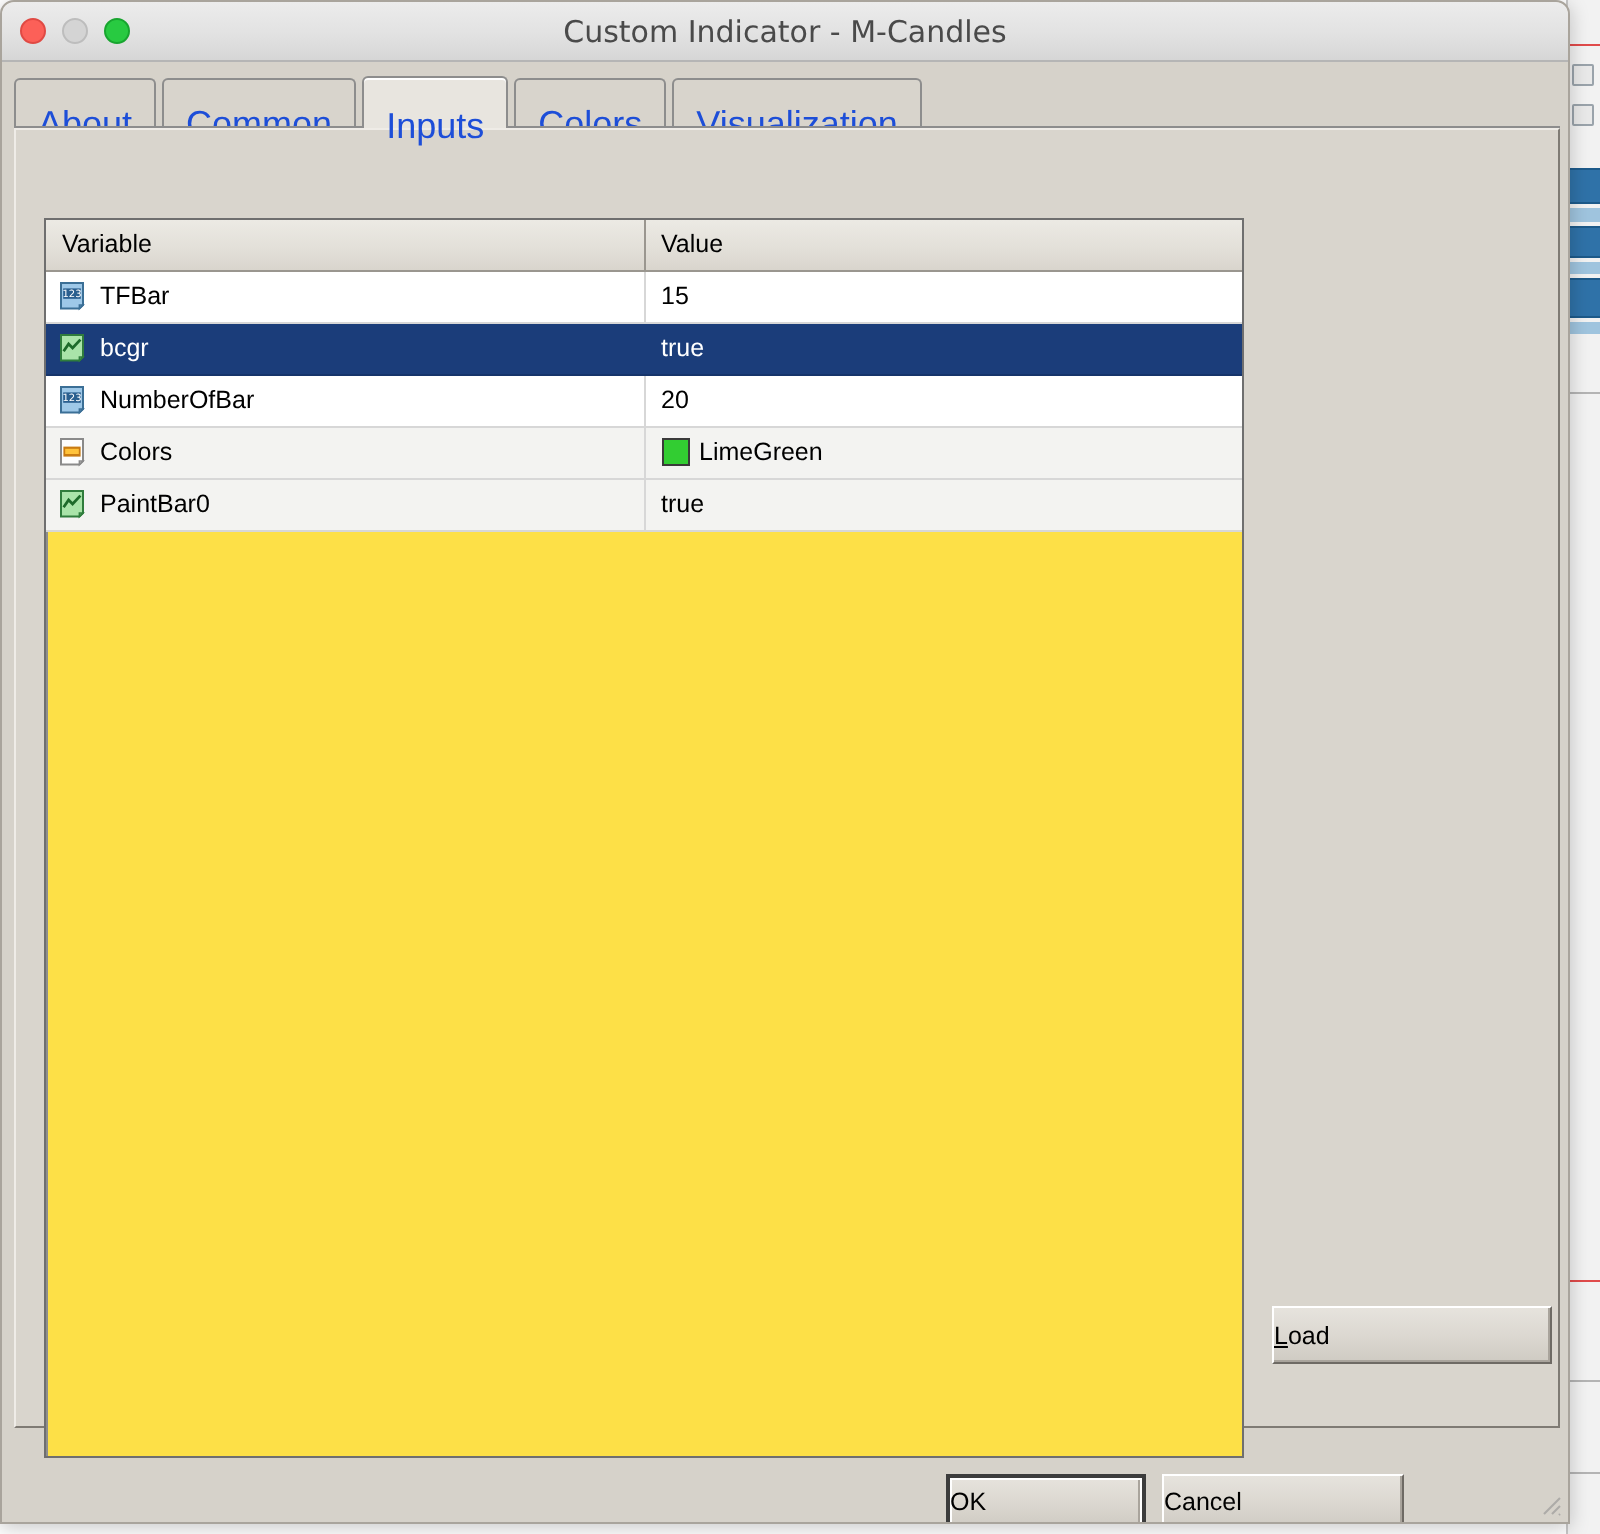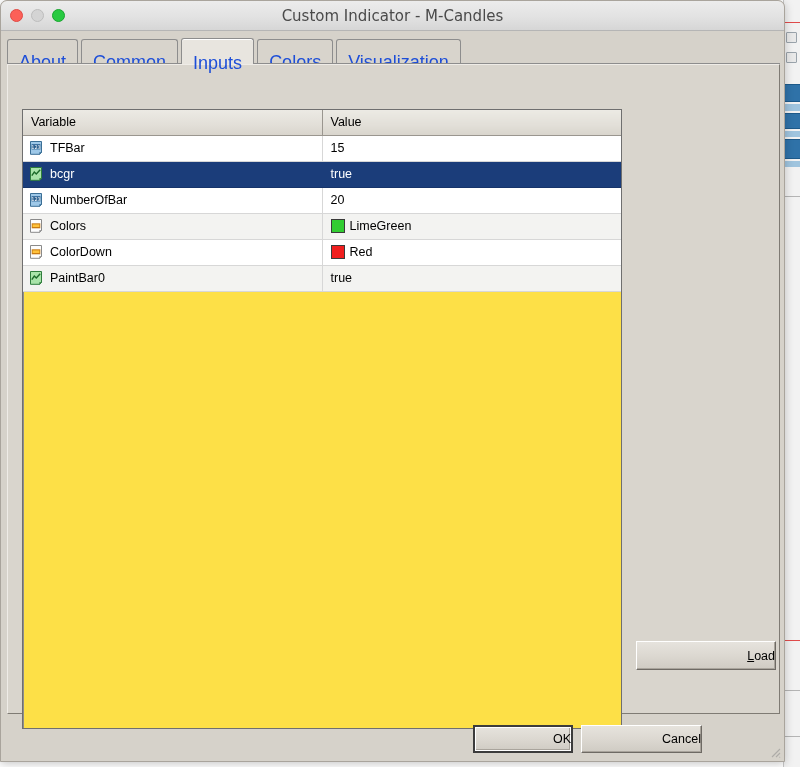--- a/index.html
+++ b/index.html
@@ -151,22 +151,22 @@
 
   .swatch { width:14px; height:14px; flex:0 0 14px; border:1px solid #3a3a3a; }
 
   
   .btn {
     background: linear-gradient(to bottom,#e6e3dd 0%,#dcd8d1 50%,#cfcbc3 100%);
     border:1px solid #ffffff;
     border-right-color:#6e6a64; border-bottom-color:#6e6a64;
     box-shadow: inset -1px -1px 0 #a9a49c, 0 0 0 0 #000;
     font-size:12.5px; color:#000;
-    display:flex; align-items:center; justify-content:flex-end;
-    cursor:default; user-select:none;
+    display:flex; align-items:center; justify-content:flex-start;
+    cursor:default; user-select:none;margin-top:12px;
   }
   #btn-load { position:absolute; left:628px; top:576px; width:140px; height:29px; }
   #btn-save { position:absolute; left:628px; top:619px; width:140px; height:29px; }
   .acc { text-decoration:underline; }
 
   
   #footer { position:absolute; left:0; right:0; bottom:0; height:47px;padding-left:36px; }
   #btn-ok {
     position:absolute; left:472px; top:11px; width:100px; height:28px;
     border:2px solid #3c3c3c;
@@ -315,41 +315,20 @@
                 </span>
               </td>
               <td>
                 <span class="val-inner">
                   <span class="swatch" style="background:#32cd32"></span>
                   <span>LimeGreen</span>
                 </span>
               </td>
             </tr>
 
-            <tr class="r-white">
-              <td>
-                <span class="cell-inner">
-                  <span class="tico">
-                    <svg width="16" height="16" viewBox="0 0 16 16">
-                      <path d="M2.5 1.5h11v11l-1.8 1.8H2.5z" fill="#fdfdfd" stroke="#8a8a8a" stroke-width="1"></path>
-                      <path d="M13.5 12.5h-1.8v1.8z" fill="#dedede" stroke="#8a8a8a" stroke-width=".8"></path>
-                      <rect x="3.7" y="5.3" width="8.6" height="5.0" fill="#c97b12"></rect>
-                      <rect x="4.6" y="6.4" width="6.8" height="2.6" fill="#ffc23a"></rect>
-                    </svg>
-                  </span>
-                  <span>ColorDown</span>
-                </span>
-              </td>
-              <td>
-                <span class="val-inner">
-                  <span class="swatch" style="background:#f01e1e"></span>
-                  <span>Red</span>
-                </span>
-              </td>
-            </tr>
 
             <tr class="r-alt">
               <td>
                 <span class="cell-inner">
                   <span class="tico">
                     <svg width="16" height="16" viewBox="0 0 16 16">
                       <path d="M2.5 1.5h11v11l-1.8 1.8H2.5z" fill="#a9e4a9" stroke="#2f7d3c" stroke-width="1"></path>
                       <path d="M13.5 12.5h-1.8v1.8z" fill="#7cc47c" stroke="#2f7d3c" stroke-width=".8"></path>
                       <polyline points="3.8,9.6 6.3,6.0 8.3,8.0 12.2,3.8" fill="none" stroke="#1d6b2a" stroke-width="1.4"></polyline>
                     </svg>

